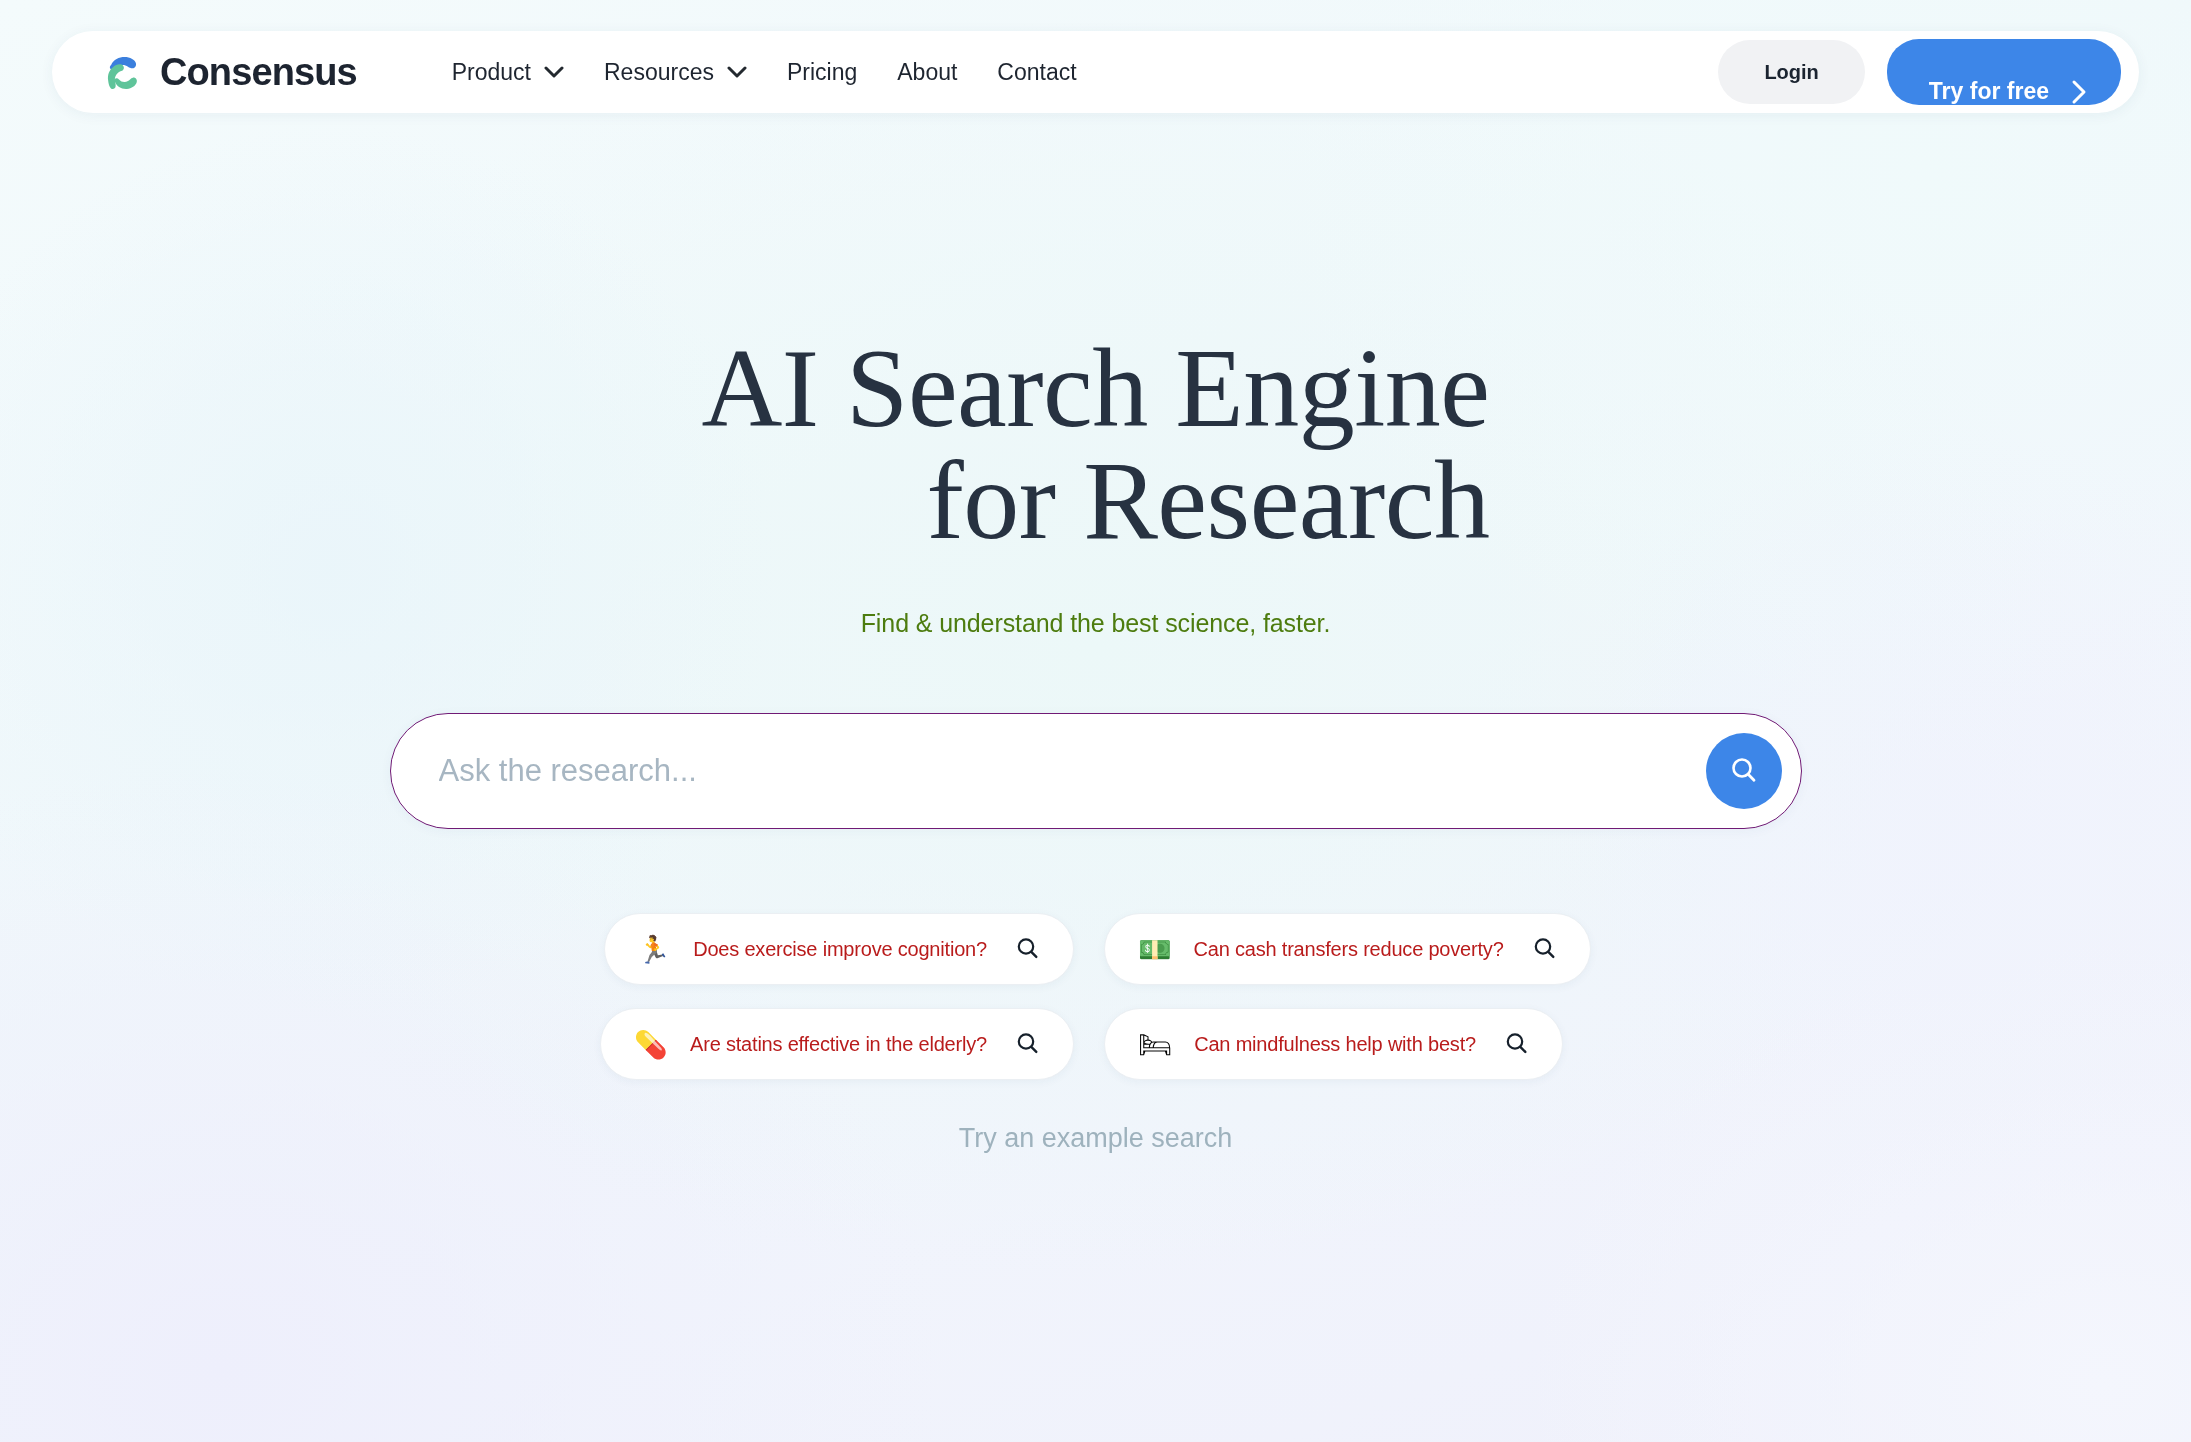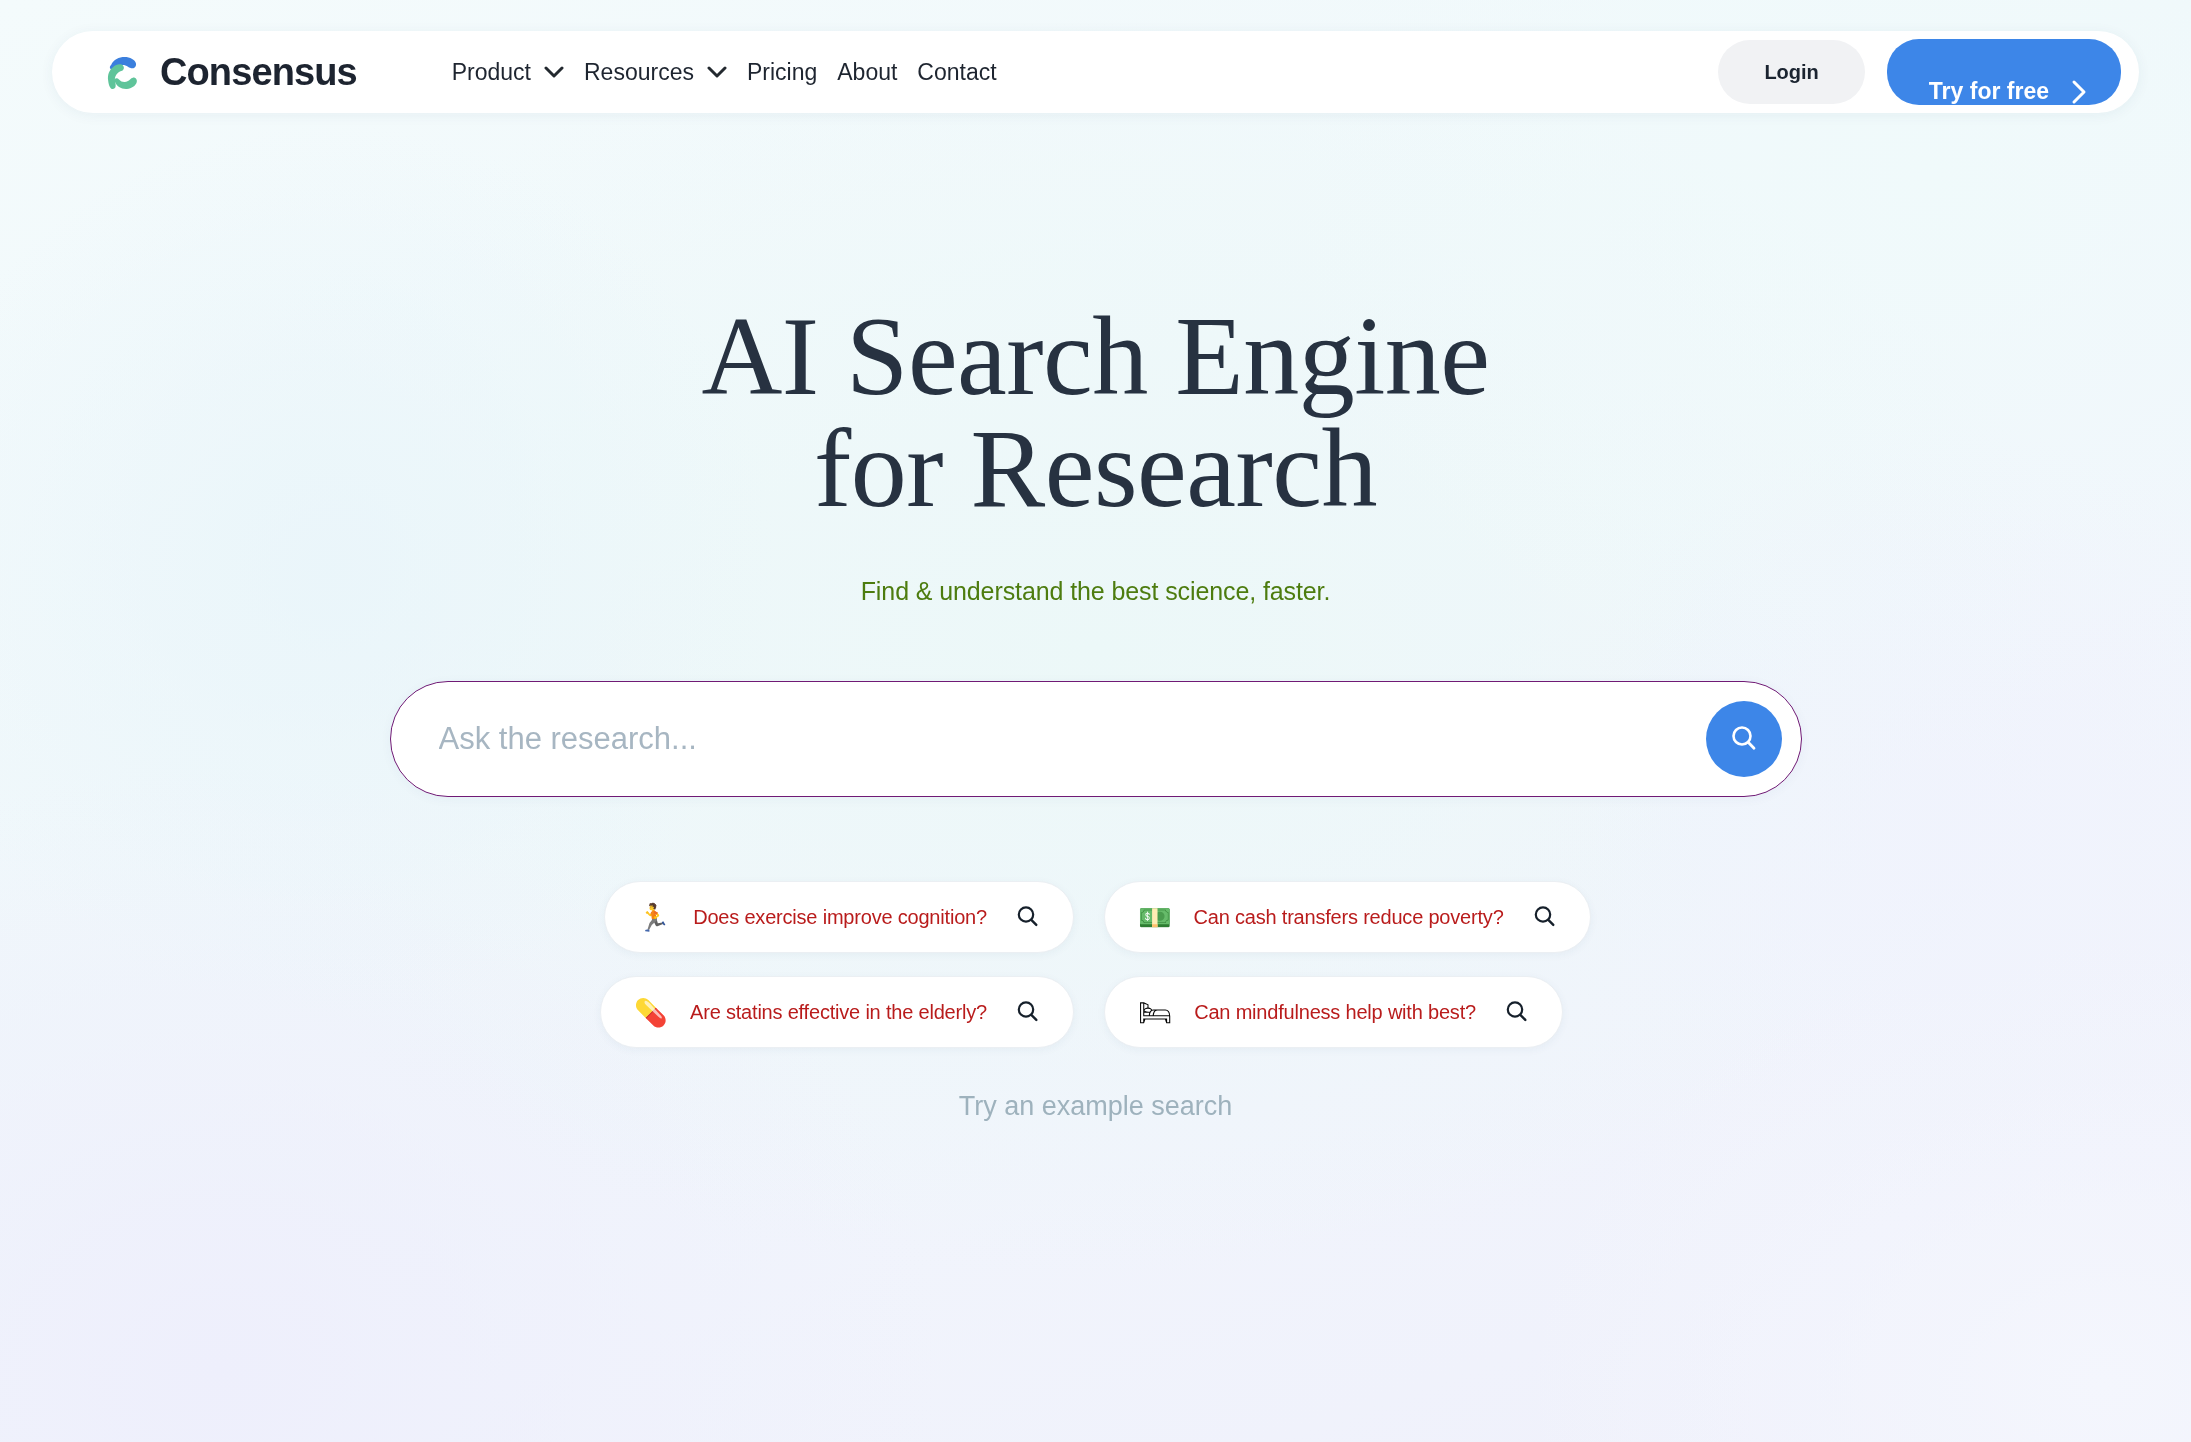--- a/index.html
+++ b/index.html
@@ -72,21 +72,21 @@
     font-weight: 700;
     color: #1d2430;
     letter-spacing: -0.9px;
     line-height: 1;
     white-space: nowrap;
   }
 
   .nav {
     display: flex;
     align-items: center;
-    gap: 16px;
+    gap: 36px;
     margin-left: 93px;
   }
   .nav-item {
     display: flex;
     align-items: center;
     gap: 13px;
     font-size: 23px;
     color: #1e2530;
     cursor: pointer;
     white-space: nowrap;
@@ -141,22 +141,23 @@
     display: flex;
     flex-direction: column;
     align-items: center;
   }
   .headline {
     font-family: "Liberation Serif", "DejaVu Serif", serif;
     font-size: 112px;
     line-height: 1.0;
     font-weight: 400;
     color: #273241;
-    text-align: center;
+    text-align: right;
     letter-spacing: -0.5px;
+    margin-top: 32px;
   }
   .headline .line { display: block; }
   .subhead {
     margin-top: 53px;
     font-size: 25px;
     color: #4d7c0f;
     text-align: center;
     letter-spacing: -0.1px;
   }
 

